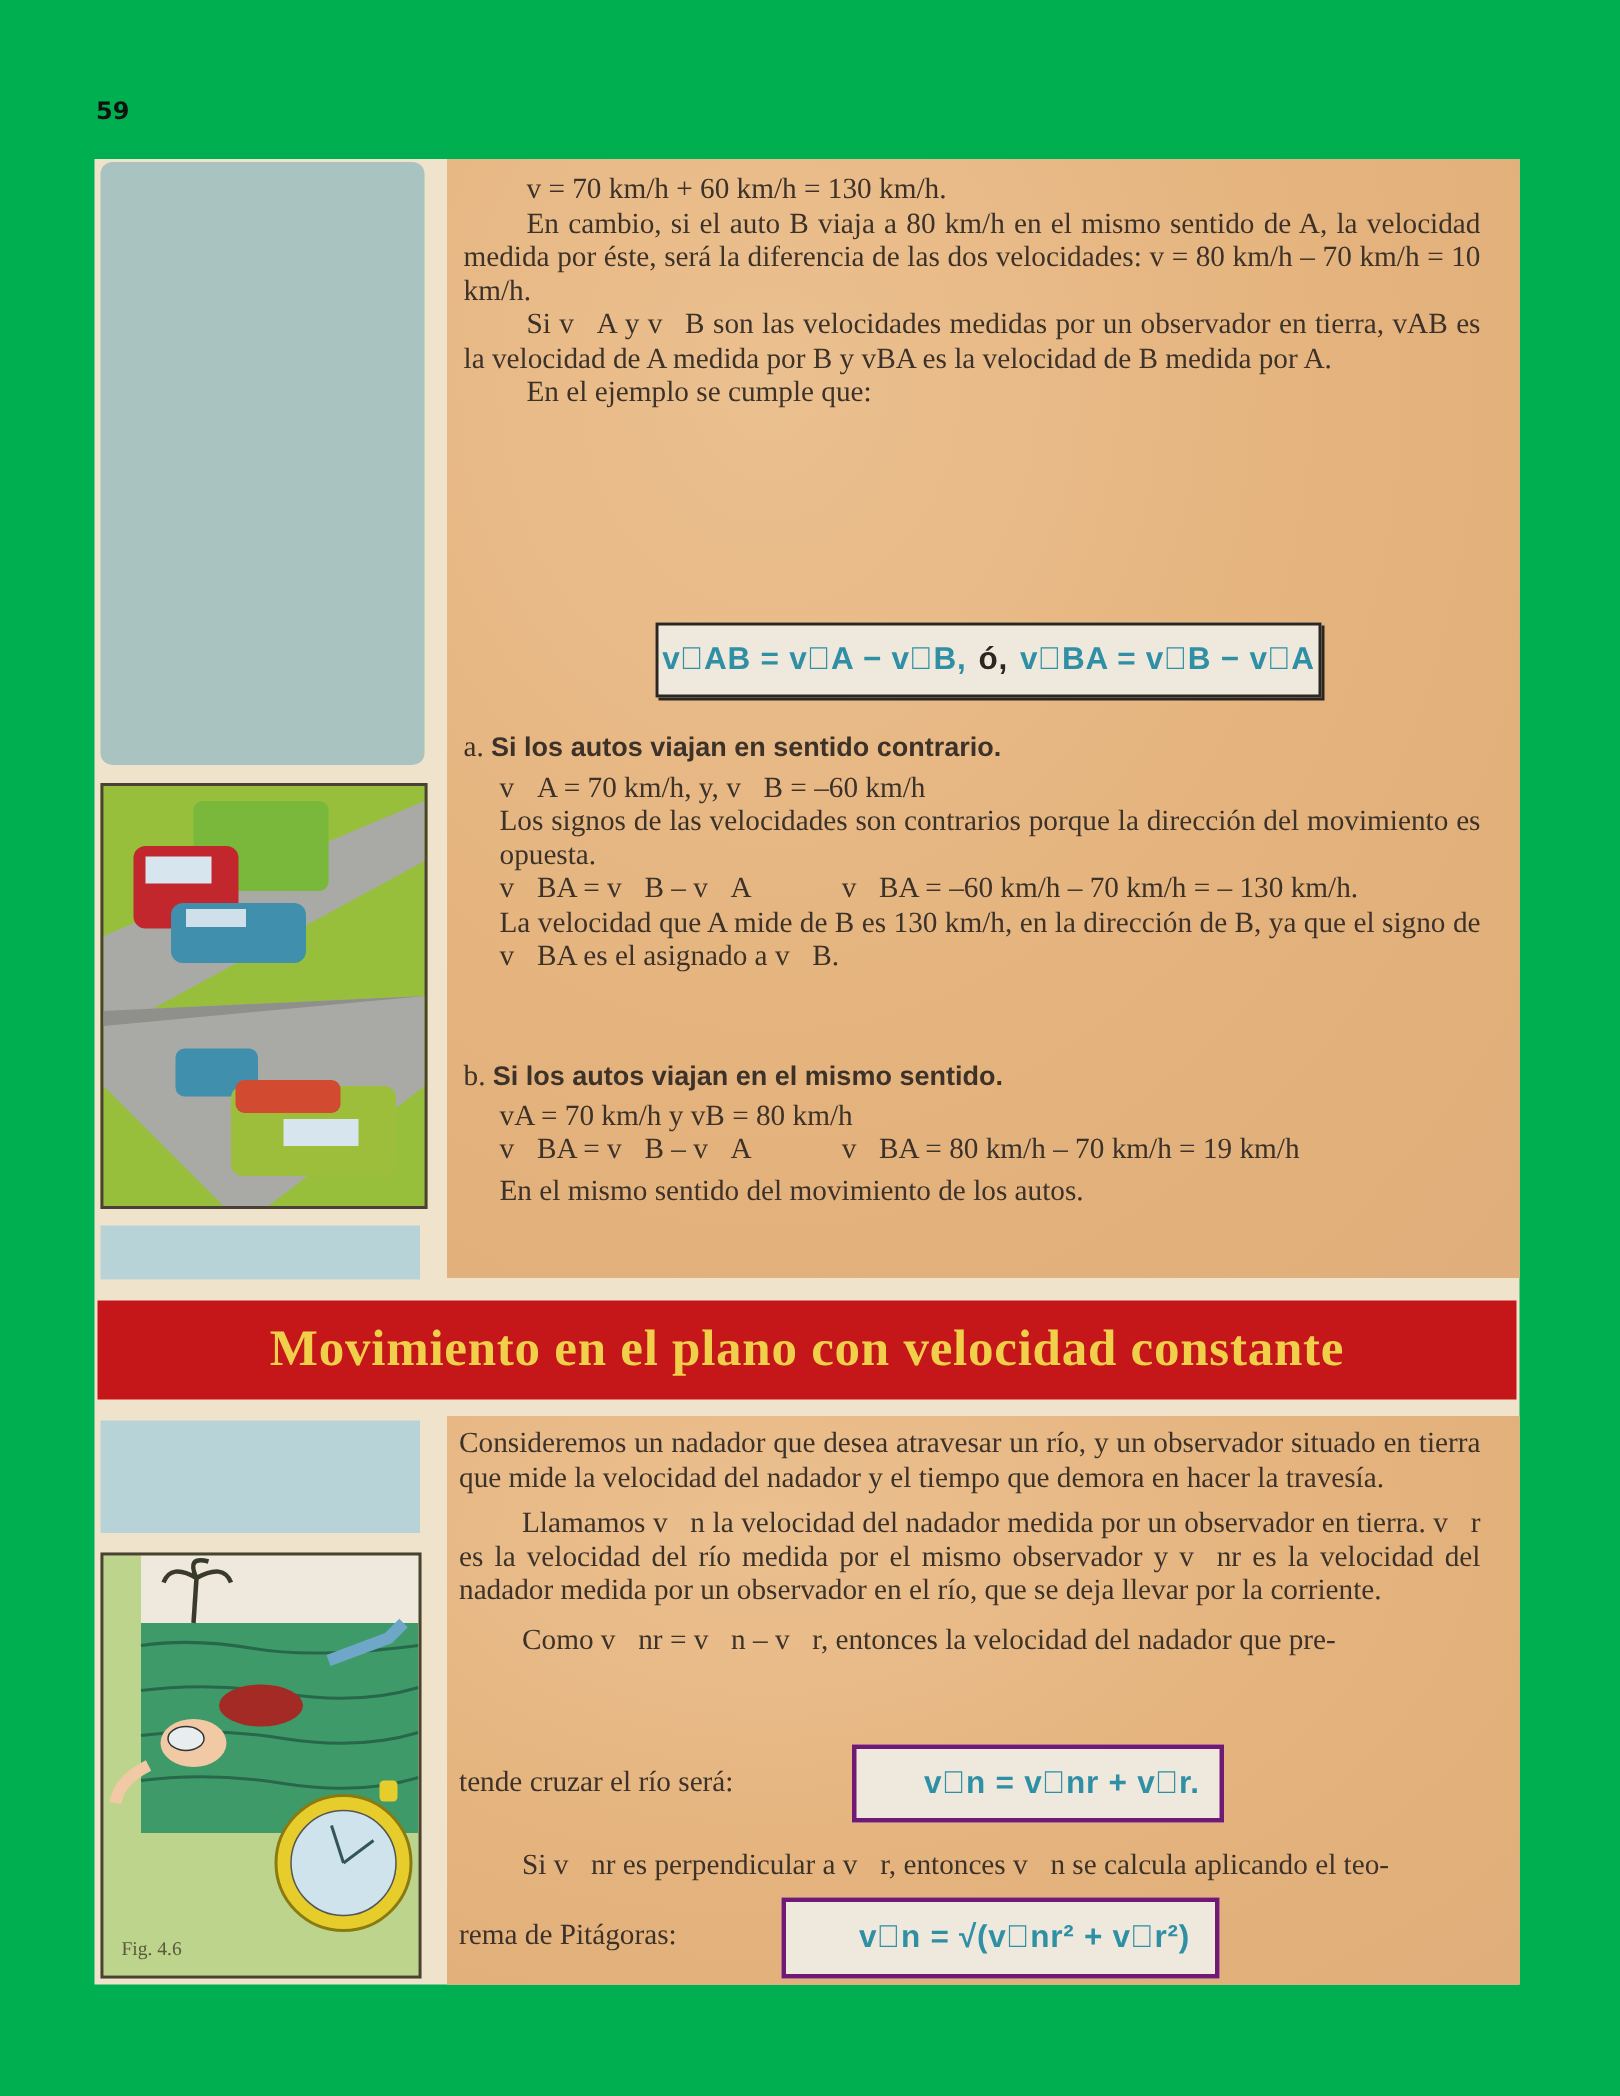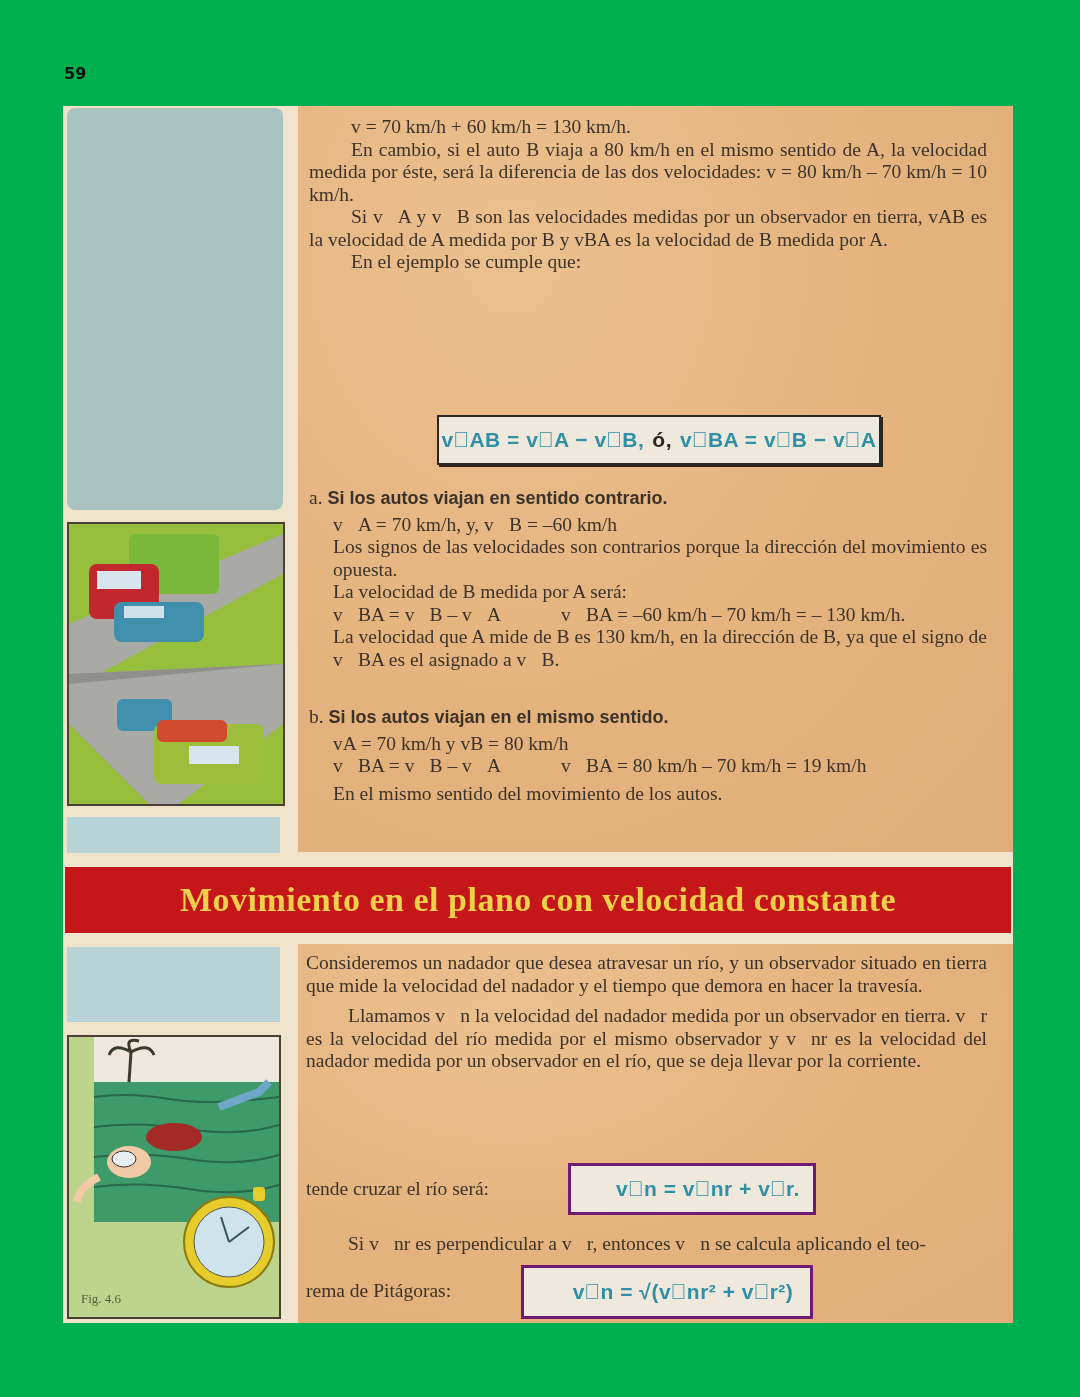--- a/index.html
+++ b/index.html
@@ -137,21 +137,20 @@
   </div>
 
   <div class="text" style="left:246px; top:381px; width:678px;">
     <p>
       <span>a.</span>
       <span class="sub-head">Si los autos viajan en sentido contrario.</span>
     </p>
     <div style="padding-left:24px; margin-top:4px;">
       <p>v⃗A = 70 km/h, y, v⃗B = –60 km/h</p>
       <p>Los signos de las velocidades son contrarios porque la dirección del movimiento es opuesta.</p>
-      <p>La velocidad de B medida por A será:</p>
       <div class="row">
         <span>v⃗BA = v⃗B – v⃗A</span>
         <span class="col2">v⃗BA = –60 km/h – 70 km/h = – 130 km/h.</span>
       </div>
       <p>La velocidad que A mide de B es 130 km/h, en la dirección de B, ya que el signo de v⃗BA es el asignado a v⃗B.</p>
     </div>
   </div>
 
   <div class="text" style="left:246px; top:600px; width:678px;">
     <p>
@@ -164,20 +163,21 @@
         <span>v⃗BA = v⃗B – v⃗A</span>
         <span class="col2">v⃗BA = 80 km/h – 70 km/h = 19 km/h</span>
       </div>
       <p style="margin-top:5px;">En el mismo sentido del movimiento de los autos.</p>
     </div>
   </div>
 
   <div class="text" style="left:243px; top:846px; width:681px;">
     <p>Consideremos un nadador que desea atravesar un río, y un observador situado en tierra que mide la velocidad del nadador y el tiempo que demora en hacer la travesía.</p>
     <p class="indent" style="margin-top:8px;">Llamamos v⃗n la velocidad del nadador medida por un observador en tierra. v⃗r es la velocidad del río medida por el mismo observador y v⃗nr es la velocidad del nadador medida por un observador en el río, que se deja llevar por la corriente.</p>
+    <p class="indent" style="margin-top:10px;">Como v⃗nr = v⃗n – v⃗r, entonces la velocidad del nadador que pre-</p>
   </div>
 
   <div class="text" style="left:243px; top:1072px;">tende cruzar el río será:</div>
   <div class="formula-box box-red" style="left:493px; top:1057px; width:210px; height:46px;">
     <span>v⃗n = v⃗nr + v⃗r.</span>
   </div>
 
   <div class="text" style="left:285px; top:1127px; width:640px;">Si v⃗nr es perpendicular a v⃗r, entonces v⃗n se calcula aplicando el teo-</div>
 
   <div class="text" style="left:243px; top:1174px;">rema de Pitágoras:</div>

